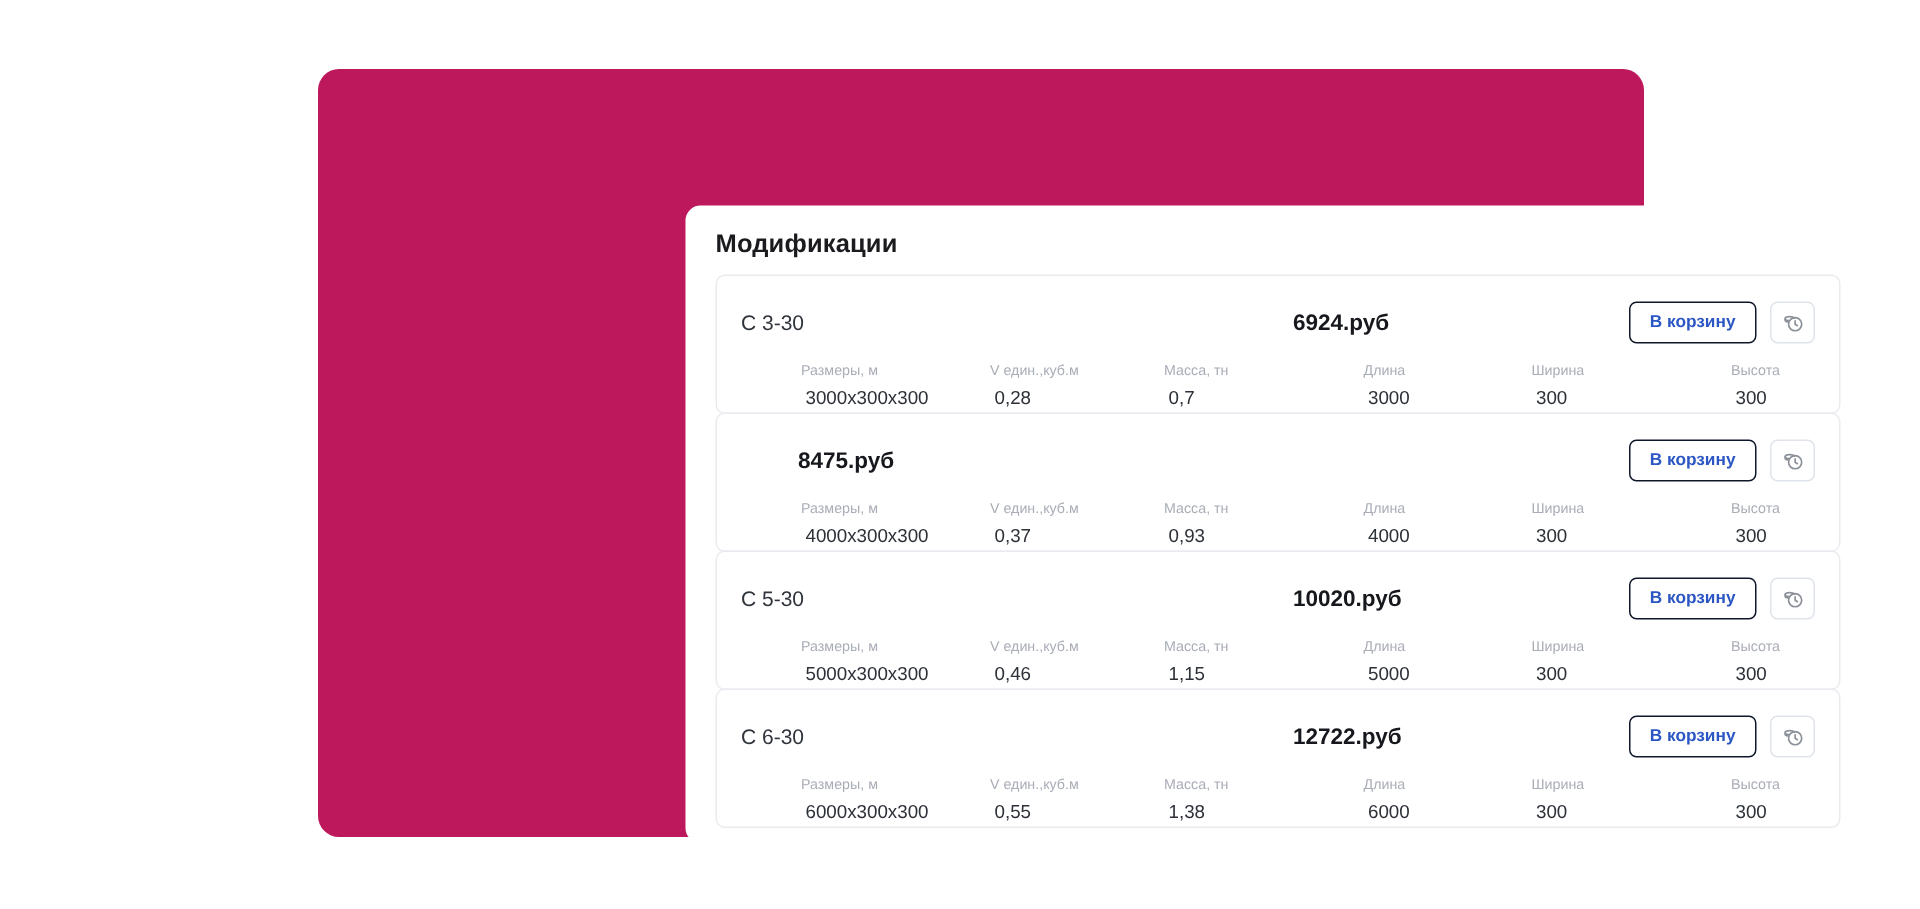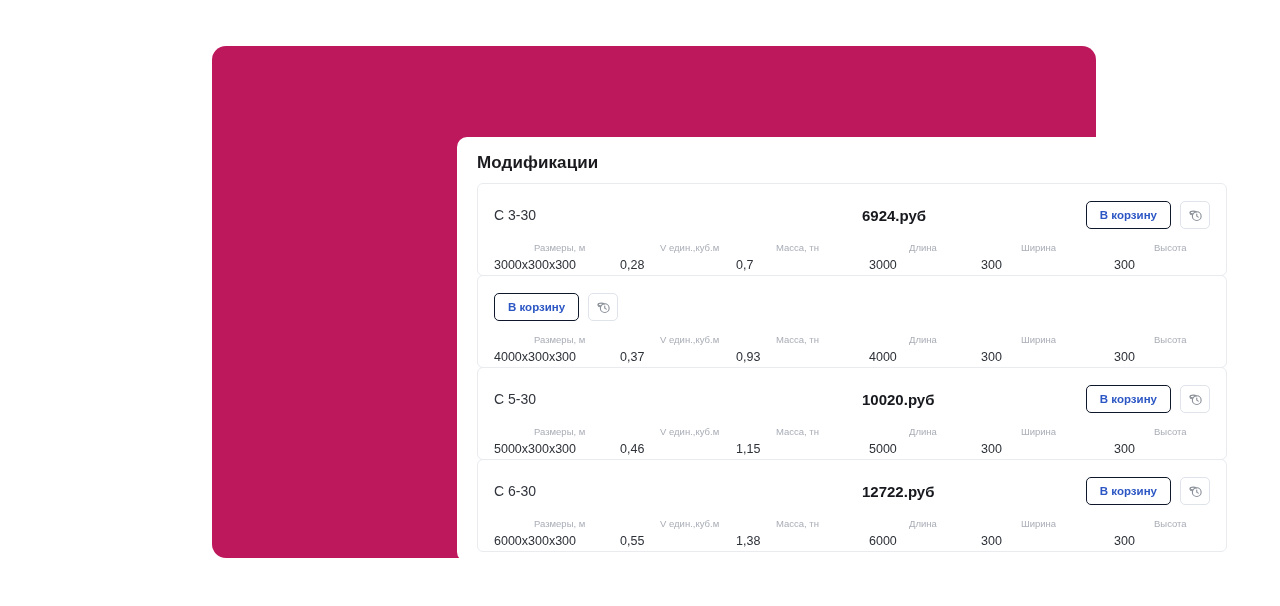--- a/index.html
+++ b/index.html
@@ -143,20 +143,21 @@
     line-height: 13px;
     white-space: nowrap;
     padding-left: 40px;
   }
   .spec-value {
     font-size: 12.5px;
     color: #2d3138;
     line-height: 18px;
     margin-top: 2px;
     white-space: nowrap;
+    margin-left: 43px;
   }
 </style>
 </head>
 <body>
 
 <div class="page-frame">
 
   <div class="panel">
 
     <h2 class="panel-title">Модификации</h2>
@@ -202,20 +203,21 @@
           </div>
           <div class="spec-cell c5">
             <div class="spec-label">Высота</div>
             <div class="spec-value">300</div>
           </div>
         </div>
       </div>
 
       <div class="mod-card">
         <div class="mod-card-top">
+          <div class="mod-price">8475.руб</div>
           <div class="mod-actions">
             <button class="btn-cart">В корзину</button>
             <button class="btn-icon">
               <svg width="15" height="15" viewBox="0 0 24 24" fill="none" stroke="#8b9099" stroke-width="1.8" stroke-linecap="round" stroke-linejoin="round">
                 <circle cx="14" cy="13" r="7"></circle>
                 <path d="M14 9.5V13l2.4 1.6"></path>
                 <path d="M7.2 9.2C5 9 3.4 8.1 3.4 7.1c0-1.2 2.2-2.1 5-2.1 2.3 0 4.2.7 4.8 1.6"></path>
                 <path d="M3.4 7.1v1.6c0 .9 1.3 1.7 3.2 2"></path>
               </svg>
             </button>

